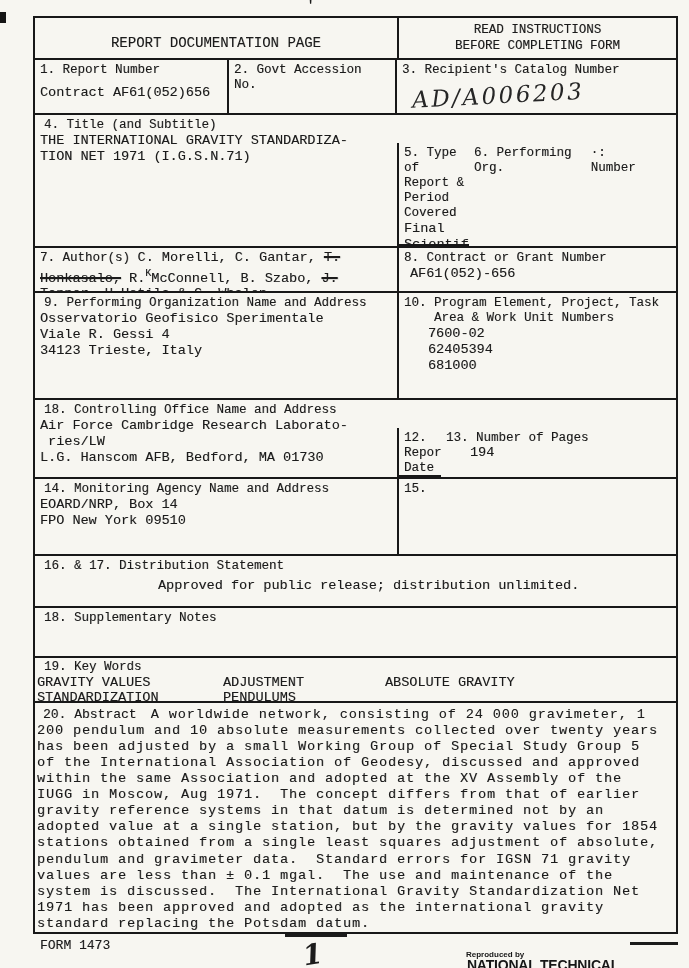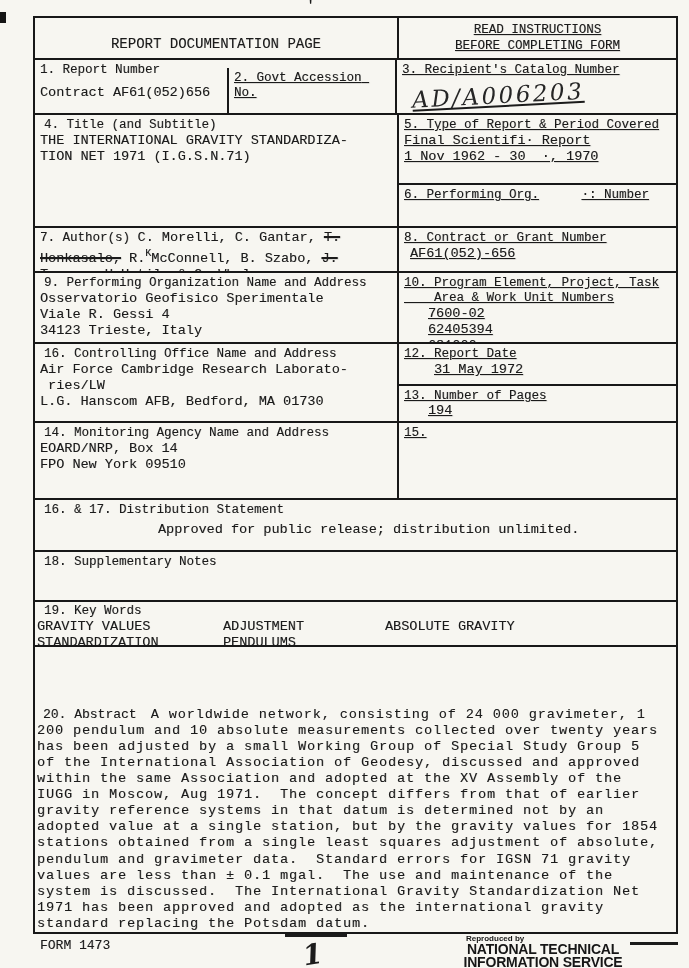--- a/index.html
+++ b/index.html
@@ -4,26 +4,26 @@
 <style>
   html,body{margin:0;padding:0;}
   body{width:689px;height:968px;background:#f7f6f1;position:relative;overflow:hidden;
        font-family:"Liberation Mono","DejaVu Sans Mono",monospace;color:#1b1b1b;}
   .tw{text-shadow:0.4px 0.4px 0 rgba(25,25,25,0.35);}
   .form-table{position:absolute;left:33px;top:16px;width:645px;height:918px;
               border:2px solid #181818;box-sizing:border-box;display:flex;flex-direction:column;}
   .row{display:flex;box-sizing:border-box;border-bottom:2px solid #181818;}
   .row.last{border-bottom:none;flex:1;align-items:flex-end;}
   .cell{box-sizing:border-box;padding:3px 5px;position:relative;overflow:hidden;}
-  .bl{border-left:2px solid #181818;text-decoration:underline;}
+  .bl{border-left:2px solid #181818;}
   .w-main{flex:0 0 362px;}
   .w-b1{flex:0 0 192px;}
-  .w-b2{flex:0 0 168px;margin-top:8px;}
+  .w-b2{flex:0 0 168px;}
   .grow{flex:1;}
-  .stack{display:flex;flex-direction:column;flex:1;box-sizing:border-box;}
+  .stack{display:flex;flex:1;box-sizing:border-box;margin-top:28px;}
   .sub{box-sizing:border-box;padding:3px 5px;position:relative;overflow:hidden;}
   .sub-bb{border-bottom:2px solid #181818;}
   .lbl{font-size:12.5px;line-height:15px;white-space:pre-wrap;}
   .val{font-size:13.5px;line-height:16px;white-space:pre-wrap;}
   .hdr-left{display:flex;align-items:center;justify-content:center;font-size:14px;margin-top:11px;}
   .hdr-right{display:flex;flex-direction:column;align-items:center;justify-content:center;
              font-size:12.5px;line-height:16px;text-align:center;white-space:pre-wrap;}
   .ind24{padding-left:24px;}
   .ind30{padding-left:30px;}
   .struck{text-decoration:line-through;text-decoration-thickness:2px;}
@@ -35,21 +35,21 @@
   .kw-wrap{position:relative;font-size:13.5px;line-height:15.5px;}
   .kw-col{position:absolute;top:0;white-space:pre-wrap;}
   .abstract-first{display:flex;white-space:pre;}
   .abstract-lines{font-size:13.5px;line-height:16.1px;letter-spacing:0.9px;white-space:pre-wrap;}
   .box6-flex{display:flex;justify-content:space-between;padding-right:22px;}
   .footer-form{position:absolute;left:40px;top:938px;font-size:13px;}
   .page-num{position:absolute;left:303px;top:938px;font-family:"DejaVu Serif",serif;
             font-style:italic;font-weight:bold;font-size:28px;transform:rotate(-9deg);}
   .ntis{position:absolute;left:438px;top:934px;width:210px;text-align:center;
         font-family:"Liberation Sans",sans-serif;color:#161616;}
-  .ntis-repro{font-size:8px;font-weight:bold;text-align:left;padding-left:28px;}
+  .ntis-repro{font-size:8px;font-weight:bold;text-align:left;padding-left:28px;margin-top:16px;}
   .ntis-big{font-size:14px;font-weight:bold;letter-spacing:-0.2px;line-height:13px;}
   .hline{position:absolute;background:#1b1b1b;}
   .artifact{position:absolute;}
   .apostrophe{left:306px;top:-2px;font-size:15px;}
   .blob{left:0;top:12px;width:6px;height:11px;background:#151515;}
 </style>
 </head>
 <body>
 
 <span class="artifact apostrophe tw">'</span>
@@ -70,21 +70,21 @@
     </div>
     <div class="cell w-b2 bl">
       <div class="lbl tw">2. Govt Accession No.</div>
     </div>
     <div class="cell grow bl">
       <div class="lbl tw">3. Recipient's Catalog Number</div>
       <div class="handwrite">AD/A006203</div>
     </div>
   </div>
 
-  <div class="row" style="height:113px">
+  <div class="row" style="height:133px">
     <div class="cell w-main">
       <div class="lbl tw" style="padding-left:4px">4. Title (and Subtitle)</div>
       <div class="val tw">THE INTERNATIONAL GRAVITY STANDARDIZA-
 TION NET 1971 (I.G.S.N.71)</div>
     </div>
     <div class="stack bl">
       <div class="sub sub-bb" style="flex:0 0 70px">
         <div class="lbl tw">5. Type of Report &amp; Period Covered</div>
         <div class="val tw">Final Scientifi· Report
 1 Nov 1962 - 30  ·, 1970</div>
@@ -103,39 +103,39 @@
       <div class="authors-line tw"><span class="lbl" style="font-size:12.5px">7. Author(s) </span><span>C. Morelli, C. Gantar, </span><span class="struck">T.</span></div>
       <div class="authors-line tw"><span class="struck">Honkasalo,</span><span> R.</span><span class="sup">K</span><span>McConnell, B. Szabo, </span><span class="struck">J.</span></div>
       <div class="authors-line tw"><span class="uline">Tanner, U Uotila </span><span class="struck">&amp; C. Whalen</span></div>
     </div>
     <div class="cell grow bl">
       <div class="lbl tw">8. Contract or Grant Number</div>
       <div class="val tw" style="padding-left:6px">AF61(052)-656</div>
     </div>
   </div>
 
-  <div class="row" style="height:71px">
+  <div class="row" style="height:107px">
     <div class="cell w-main">
       <div class="lbl tw" style="padding-left:4px">9. Performing Organization Name and Address</div>
       <div class="val tw">Osservatorio Geofisico Sperimentale
 Viale R. Gessi 4
 34123 Trieste, Italy</div>
     </div>
     <div class="cell grow bl">
       <div class="lbl tw">10. Program Element, Project, Task
     Area &amp; Work Unit Numbers</div>
       <div class="val tw ind24">7600-02
 62405394
 681000</div>
     </div>
   </div>
 
   <div class="row" style="height:79px">
     <div class="cell w-main">
-      <div class="lbl tw" style="padding-left:4px">16. Controlling Office Name and Address</div>
+      <div class="lbl tw" style="padding-left:4px">18. Controlling Office Name and Address</div>
       <div class="val tw">Air Force Cambridge Research Laborato-
  ries/LW
 L.G. Hanscom AFB, Bedford, MA 01730</div>
     </div>
     <div class="stack bl">
       <div class="sub sub-bb" style="flex:0 0 42px">
         <div class="lbl tw">12. Report Date</div>
         <div class="val tw ind30">31 May 1972</div>
       </div>
       <div class="sub grow">

